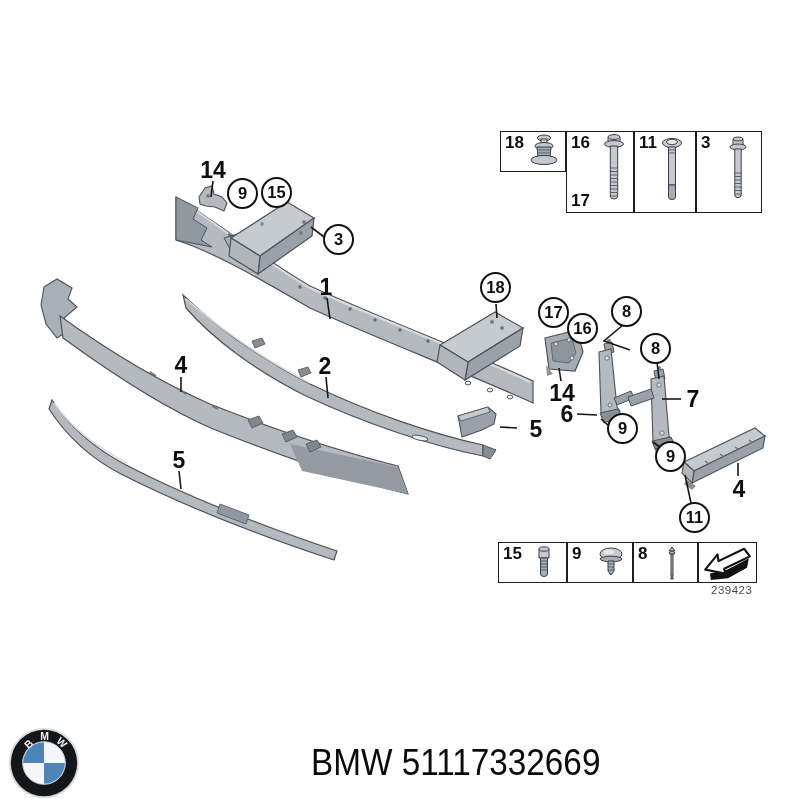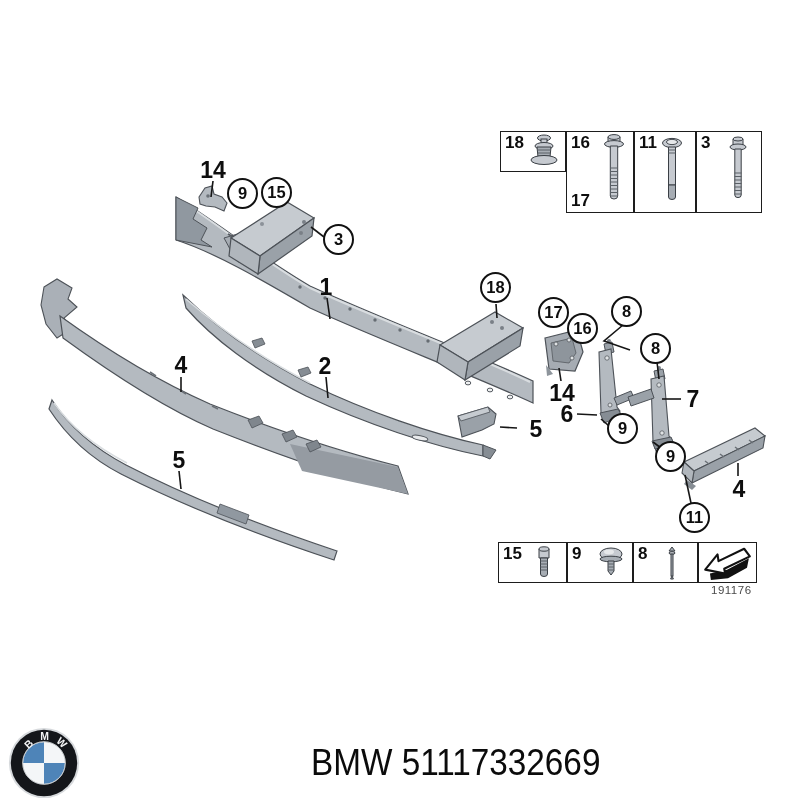--- a/index.html
+++ b/index.html
@@ -268,21 +268,21 @@
     </svg>
   </div>
 
   <div class="cell" style="left:698px;top:542px;width:59px;height:41px;">
     <svg class="cellicon" style="left:1px;top:1px;" width="56" height="38" viewBox="0 0 56 40">
       <path d="M9,31 L27,27 L50,15 L48,25 L28,36 L10,38 Z" fill="#111"></path>
       <path d="M4,27 L17,11 L18,18 L45,5 L51,13 L24,26 L25,31 Z" fill="#fff" stroke="#111" stroke-width="2.2" stroke-linejoin="round"></path>
     </svg>
   </div>
 
-  <div class="drawnum">191176</div>
+  <div class="drawnum">239423</div>
 
   <svg style="position:absolute;left:5px;top:726px;" width="78" height="74" viewBox="0 0 78 78">
     <circle cx="39" cy="39" r="37" fill="#d7dadd"></circle>
     <circle cx="39" cy="39" r="35" fill="#14161a"></circle>
     <circle cx="39" cy="39" r="22.5" fill="#e8eaec"></circle>
     <path d="M39,39 L39,17 A22,22 0 0 0 17,39 Z" fill="#4e84b8"></path>
     <path d="M39,39 L61,39 A22,22 0 0 0 39,17 Z" fill="#f4f6f8"></path>
     <path d="M39,39 L17,39 A22,22 0 0 0 39,61 Z" fill="#f4f6f8"></path>
     <path d="M39,39 L39,61 A22,22 0 0 0 61,39 Z" fill="#4e84b8"></path>
     <circle cx="39" cy="39" r="22.5" fill="none" stroke="#c6cacd" stroke-width="1"></circle>

